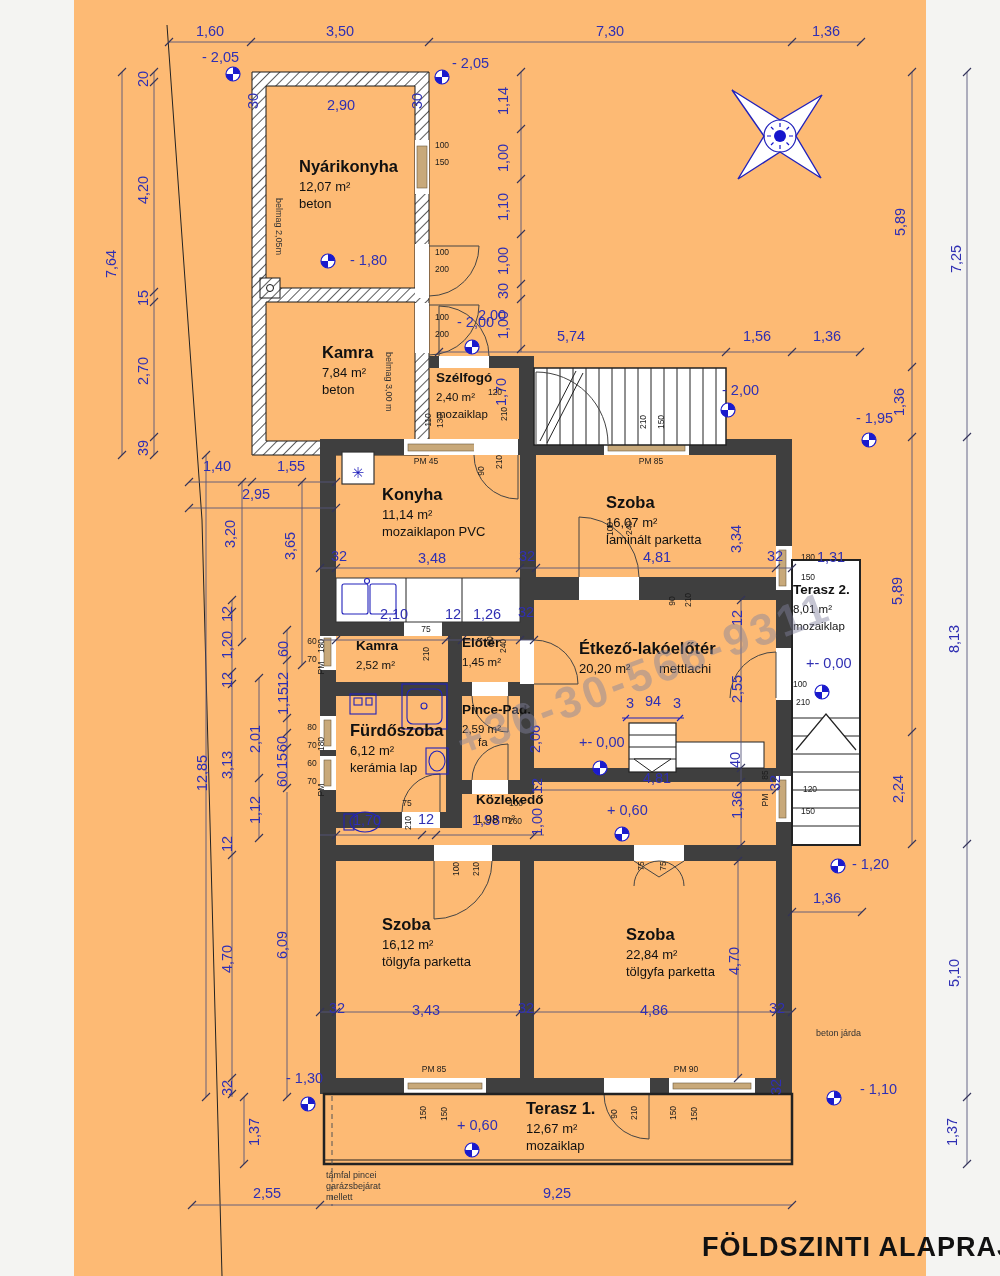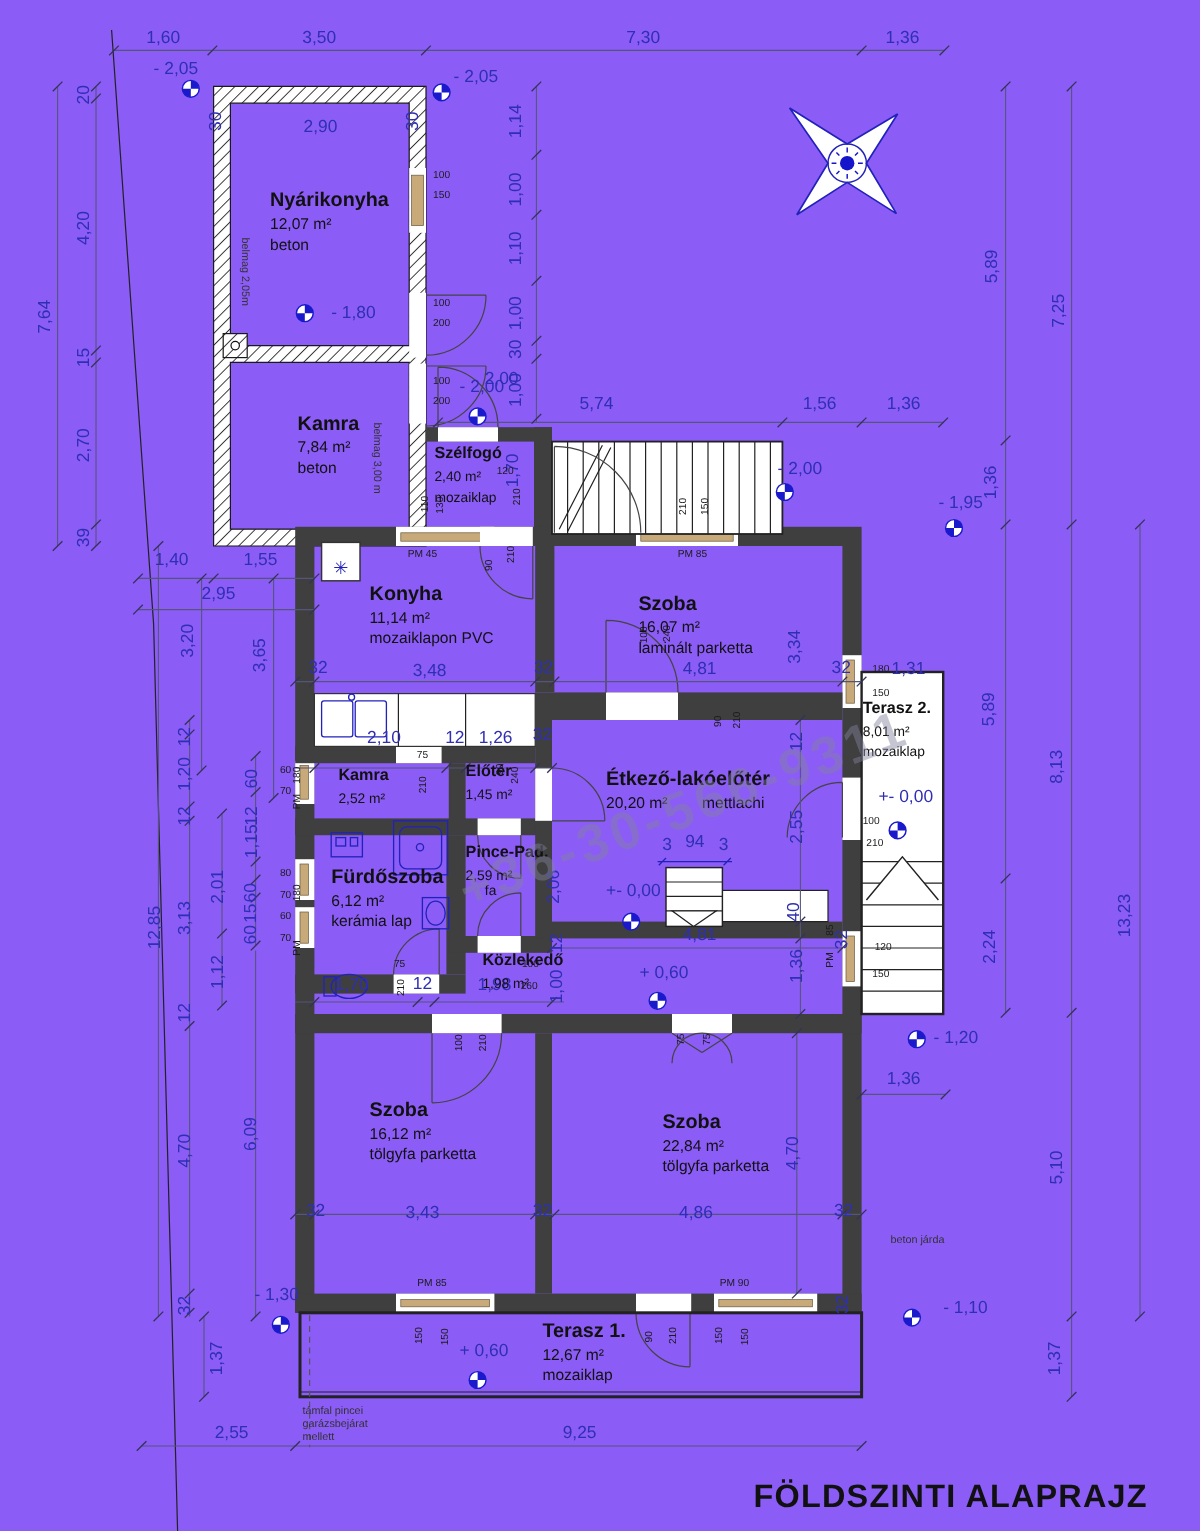--- a/index.html
+++ b/index.html
@@ -1,16 +1,16 @@
 <!DOCTYPE html>
 <html><head>
 <meta charset="utf-8">
 <style>
   html,body{margin:0;padding:0;background:#f4f4f2;}
-  #page{width:1000px;height:1276px;background:#8b5cf6;position:relative;margin:0 auto;
+  #page{width:852px;height:1276px;background:#fdba74;position:relative;margin:0 auto;
         font-family:"Liberation Sans",sans-serif;}
   svg text{font-family:"Liberation Sans",sans-serif;}
   .dim{fill:#2f2fb3;font-size:14.5px;text-anchor:middle;}
   .lbl{fill:#1c1c1c;font-size:8.5px;text-anchor:middle;}
   .lvl{fill:#2f2fb3;font-size:14.5px;text-anchor:start;}
   .rname{fill:#111;font-size:16.5px;font-weight:bold;text-anchor:start;}
   .rname.sm{font-size:13.5px;}
   .rsub{fill:#111;font-size:13px;text-anchor:start;}
   .rsub.sm{font-size:11.5px;}
   .note{fill:#333;font-size:9px;text-anchor:start;}

